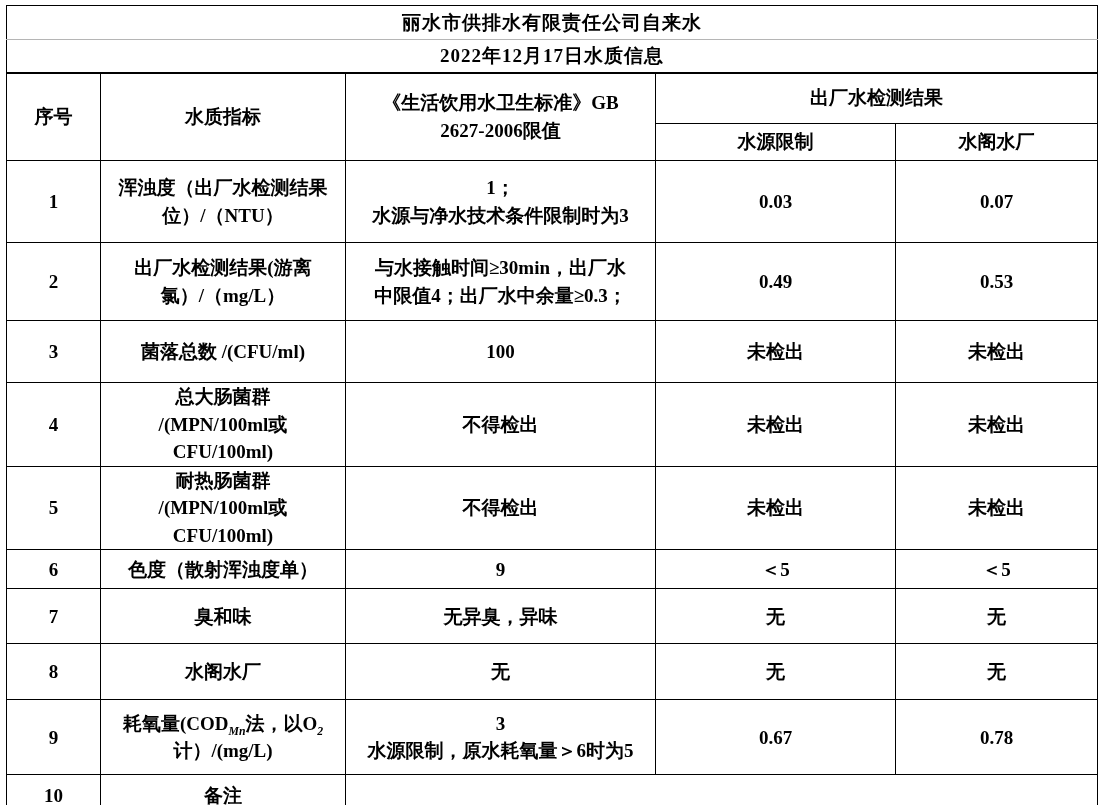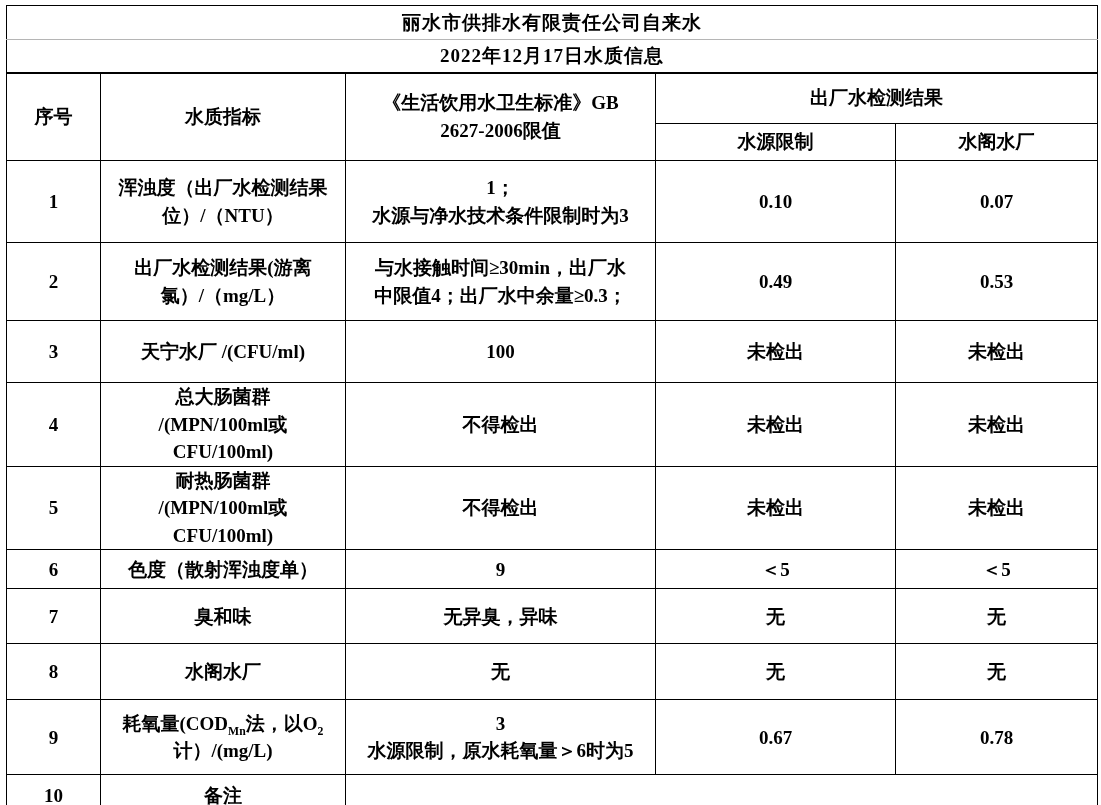--- a/index.html
+++ b/index.html
@@ -47,21 +47,21 @@
   tr.r3  { height: 62px; }
   tr.r4  { height: 78px; }
   tr.r5  { height: 78px; }
   tr.r6  { height: 39px; }
   tr.r7  { height: 55px; }
   tr.r8  { height: 56px; }
   tr.r9  { height: 75px; }
   tr.r10 { height: 42px; }
   tr.t1 { height: 34px; }
   tr.t2 { height: 33px; }
-  sub { font-size: 0.62em; line-height: 0; }
+  sub { font-size: 0.62em; line-height: 0; font-style: italic; }
 </style>
 </head>
 <body>
 
 <div id="page">
   <table class="wq">
     <colgroup>
       <col style="width:94px">
       <col style="width:245px">
       <col style="width:310px">
@@ -88,37 +88,37 @@
       <td>水源限制</td>
       <td>水阁水厂</td>
     </tr>
 
     <tr class="r1">
       <td>1</td>
       <td>浑浊度（出厂水检测结果
 位）/（NTU）</td>
       <td>1；
 水源与净水技术条件限制时为3</td>
-      <td>0.10</td>
+      <td>0.03</td>
       <td>0.07</td>
     </tr>
 
     <tr class="r2">
       <td>2</td>
       <td>出厂水检测结果(游离
 氯）/（mg/L）</td>
       <td>与水接触时间≥30min，出厂水
 中限值4；出厂水中余量≥0.3；</td>
       <td>0.49</td>
       <td>0.53</td>
     </tr>
 
     <tr class="r3">
       <td>3</td>
-      <td>天宁水厂 /(CFU/ml)</td>
+      <td>菌落总数 /(CFU/ml)</td>
       <td>100</td>
       <td>未检出</td>
       <td>未检出</td>
     </tr>
 
     <tr class="r4">
       <td>4</td>
       <td>总大肠菌群
 /(MPN/100ml或
 CFU/100ml)</td>

